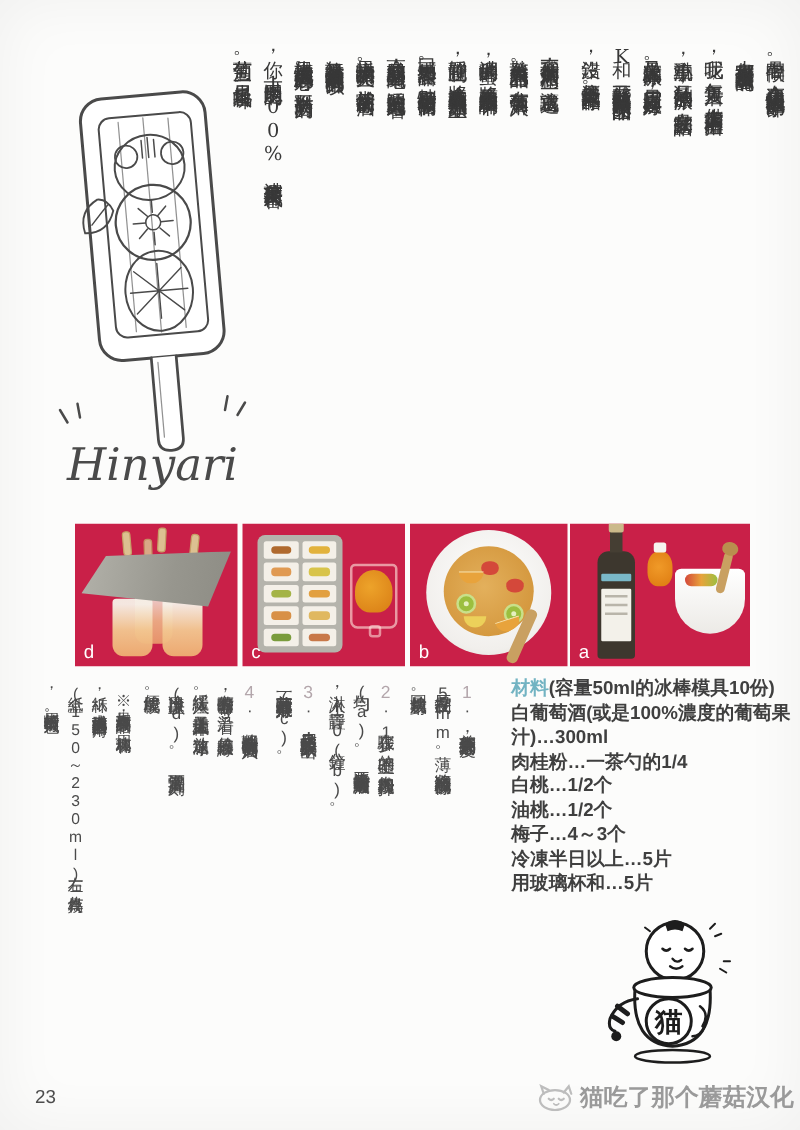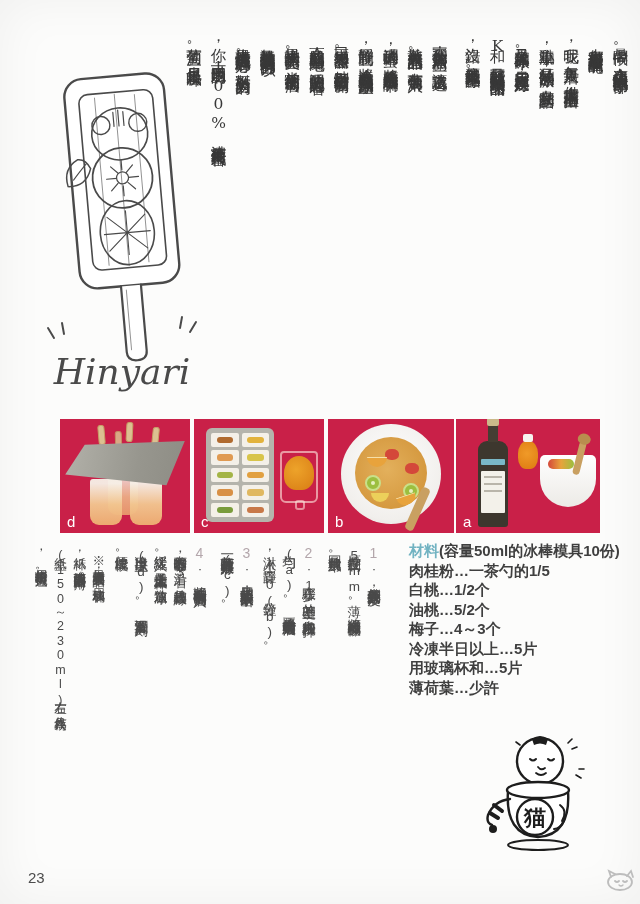--- a/index.html
+++ b/index.html
@@ -230,27 +230,27 @@
       <div class="fruit"></div>
       <div class="spoon-a"></div>
     </div>
     <span class="ph-label">a</span>
   </figure>
 
   <div class="materials">
     <div>
       <span class="mat-title">材料</span><span>(容量50ml的冰棒模具10份)</span>
     </div>
-    <div>肉桂粉…一茶勺的1/5</div>
+    <div>白葡萄酒(或是100%濃度的葡萄果汁)…300ml</div>
+    <div>肉桂粉…一茶勺的1/4</div>
     <div>白桃…1/2个</div>
-    <div>油桃…5/2个</div>
+    <div>油桃…1/2个</div>
     <div>梅子…4～3个</div>
     <div>冷凍半日以上…5片</div>
     <div>用玻璃杯和…5片</div>
-    <div>薄荷葉…少許</div>
   </div>
 
   <div class="step vtext" id="step-1">
     <p><span class="step-num">1</span><span>·首先我們剝去水果的外皮，</span></p>
     <p>厚度控制在5mm薄。將獼猴桃和檸檬的</p>
     <p>圓片切成對半。</p>
   </div>
   <div class="step vtext" id="step-2">
     <p><span class="step-num">2</span><span>·在步驟1的基礎上，加入肉桂粉攪拌</span></p>
     <p>均勻(a)。再將蜂蜜与白葡萄酒緩緩</p>
@@ -305,15 +305,16 @@
   <div class="watermark">
     <svg width="30" height="22" viewBox="0 0 30 22">
       <g fill="none" stroke="#bdbdbd" stroke-width="1.8" stroke-linecap="round">
         <path d="M6 8 L4 2 L10 5"></path>
         <path d="M22 7 L26 2 L28 8"></path>
         <ellipse cx="15" cy="13" rx="12" ry="8"></ellipse>
         <path d="M10 12 q2 2 4 0 M18 12 q2 2 4 0"></path>
         <path d="M14 16 q2 2 4 0" stroke-width="1.4"></path>
       </g>
     </svg>
+    <span>猫吃了那个蘑菇汉化</span>
   </div>
 
 </div>
 
 </body></html>

